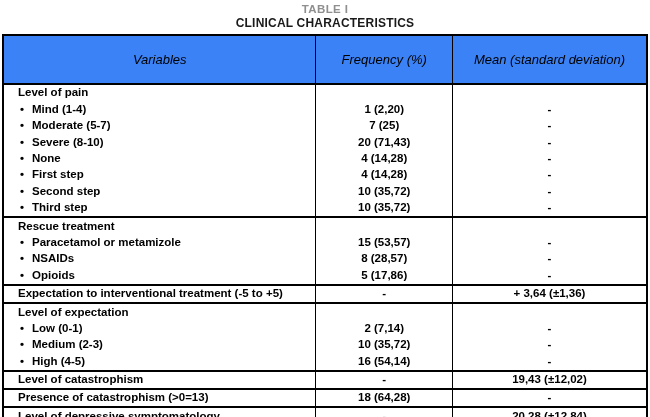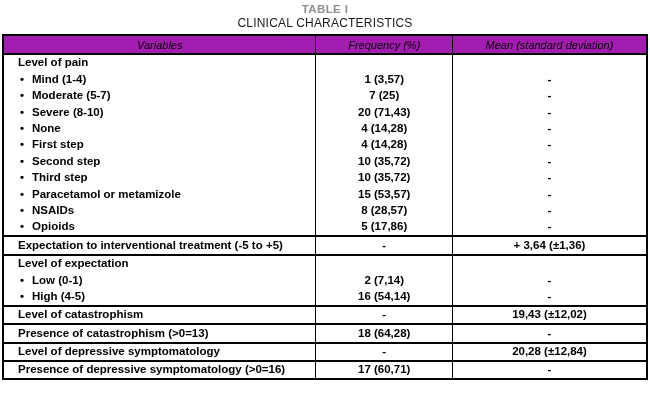--- a/index.html
+++ b/index.html
@@ -26,43 +26,43 @@
     margin-bottom: 4px;
   }
   .title-line1 {
     font-size: 11.5px;
     font-weight: bold;
     color: #8f8f8f;
     letter-spacing: 0.4px;
   }
   .title-line2 {
     font-size: 12px;
-    font-weight: normal;
+    font-weight: bold;
     color: #1a1a1a;
     letter-spacing: 0.2px;
     text-align: center;
   }
   table.clinical {
     width: 646px;
     margin: 0 2px;
     border-collapse: collapse;
     table-layout: fixed;
     border: 2px solid #000;
   }
   col.c-var  { width: 48.6%; }
   col.c-freq { width: 21.2%; }
   col.c-mean { width: 30.2%; }
   thead th {
-    background: #a21caf;
+    background: #3b82f6;
     font-style: italic;
     font-weight: normal;
-    font-size: 11px;
+    font-size: 13px;
     text-align: center;
     height: 17px;
-    padding: 0 4px;
+    padding: 15px 4px;
     border-bottom: 2px solid #000;
     border-left: 1.5px solid #000;
     border-right: 1.5px solid #000;
   }
   tbody td {
     font-size: 11.5px;
     font-weight: bold;
     height: 16.4px;
     line-height: 1;
     padding: 0 4px;
@@ -111,21 +111,21 @@
       </tr>
     </thead>
     <tbody>
         <tr class="sec-start">
           <td class="cell-label">Level of pain</td>
           <td class="num"></td>
           <td class="num"></td>
         </tr>
         <tr>
           <td class="cell-label"><span class="bullet">•</span>Mind (1-4)</td>
-          <td class="num">1 (3,57)</td>
+          <td class="num">1 (2,20)</td>
           <td class="num">-</td>
         </tr>
         <tr>
           <td class="cell-label"><span class="bullet">•</span>Moderate (5-7)</td>
           <td class="num">7 (25)</td>
           <td class="num">-</td>
         </tr>
         <tr>
           <td class="cell-label"><span class="bullet">•</span>Severe (8-10)</td>
           <td class="num">20 (71,43)</td>
@@ -144,20 +144,25 @@
         <tr>
           <td class="cell-label"><span class="bullet">•</span>Second step</td>
           <td class="num">10 (35,72)</td>
           <td class="num">-</td>
         </tr>
         <tr>
           <td class="cell-label"><span class="bullet">•</span>Third step</td>
           <td class="num">10 (35,72)</td>
           <td class="num">-</td>
         </tr>
+        <tr class="sec-start">
+          <td class="cell-label">Rescue treatment</td>
+          <td class="num"></td>
+          <td class="num"></td>
+        </tr>
         <tr>
           <td class="cell-label"><span class="bullet">•</span>Paracetamol or metamizole</td>
           <td class="num">15 (53,57)</td>
           <td class="num">-</td>
         </tr>
         <tr>
           <td class="cell-label"><span class="bullet">•</span>NSAIDs</td>
           <td class="num">8 (28,57)</td>
           <td class="num">-</td>
         </tr>
@@ -172,20 +177,25 @@
           <td class="num">+ 3,64 (±1,36)</td>
         </tr>
         <tr class="sec-start">
           <td class="cell-label">Level of expectation</td>
           <td class="num"></td>
           <td class="num"></td>
         </tr>
         <tr>
           <td class="cell-label"><span class="bullet">•</span>Low (0-1)</td>
           <td class="num">2 (7,14)</td>
+          <td class="num">-</td>
+        </tr>
+        <tr>
+          <td class="cell-label"><span class="bullet">•</span>Medium (2-3)</td>
+          <td class="num">10 (35,72)</td>
           <td class="num">-</td>
         </tr>
         <tr>
           <td class="cell-label"><span class="bullet">•</span>High (4-5)</td>
           <td class="num">16 (54,14)</td>
           <td class="num">-</td>
         </tr>
         <tr class="sec-start">
           <td class="cell-label">Level of catastrophism</td>
           <td class="num">-</td>

